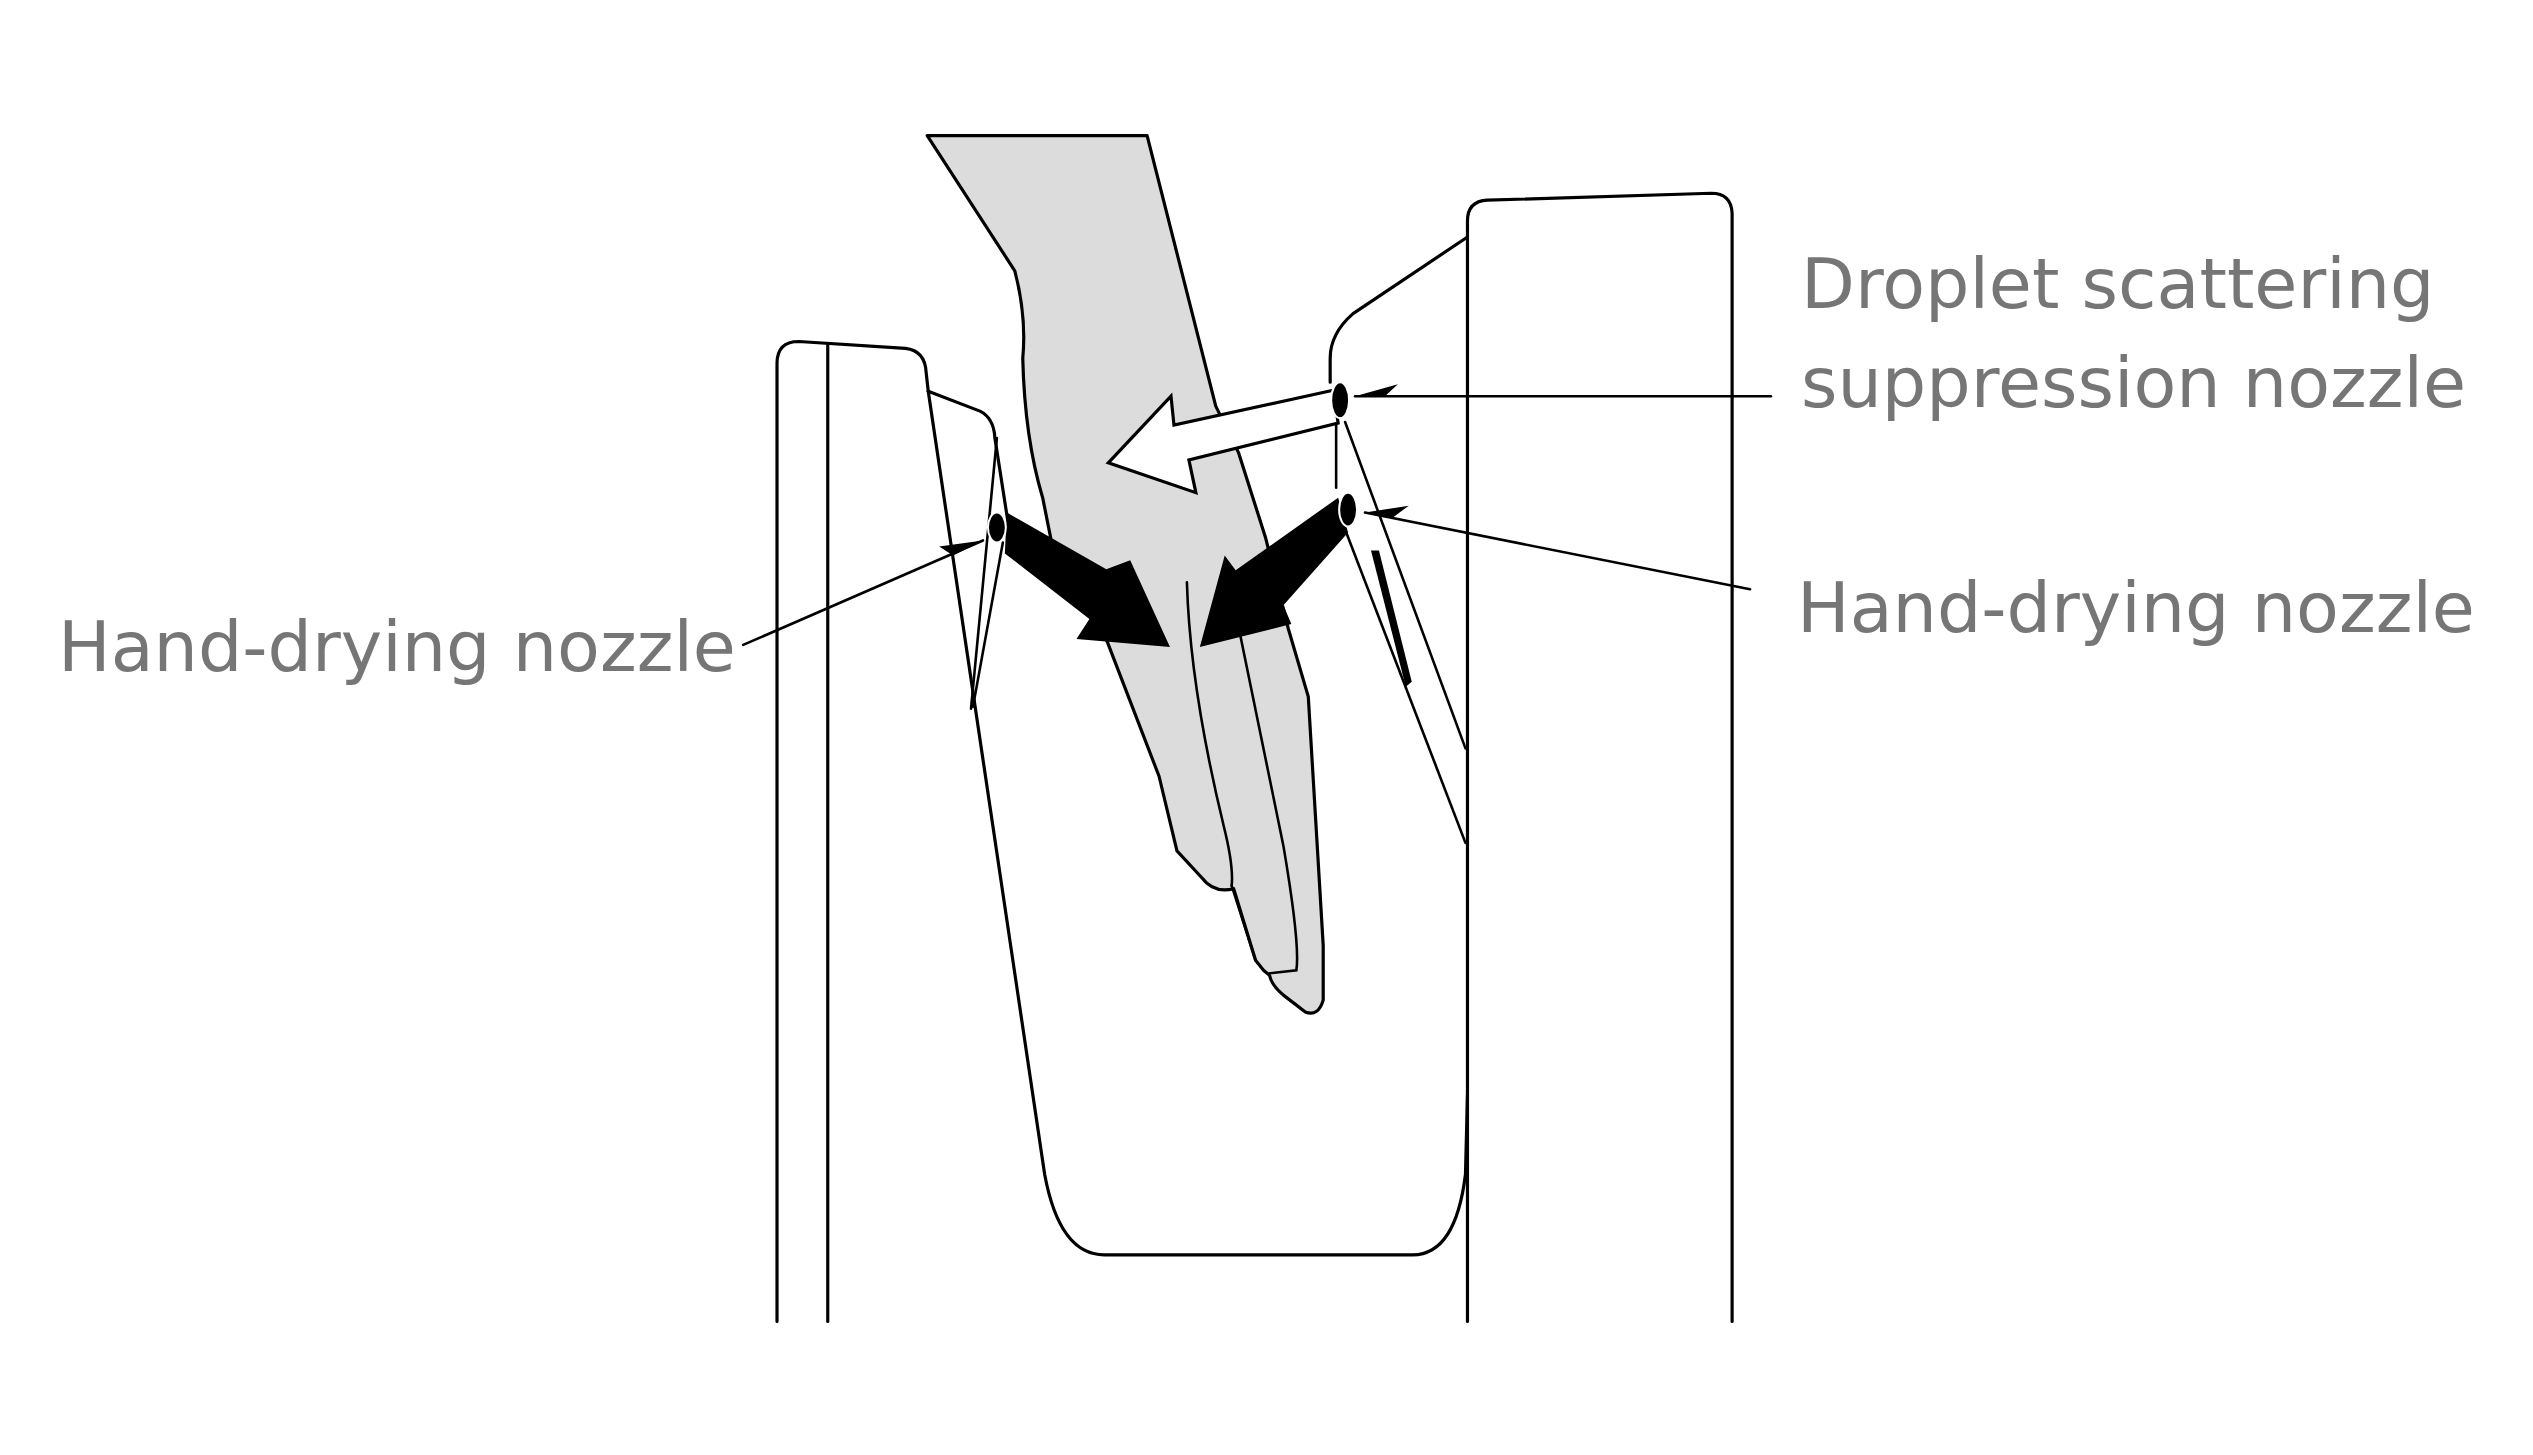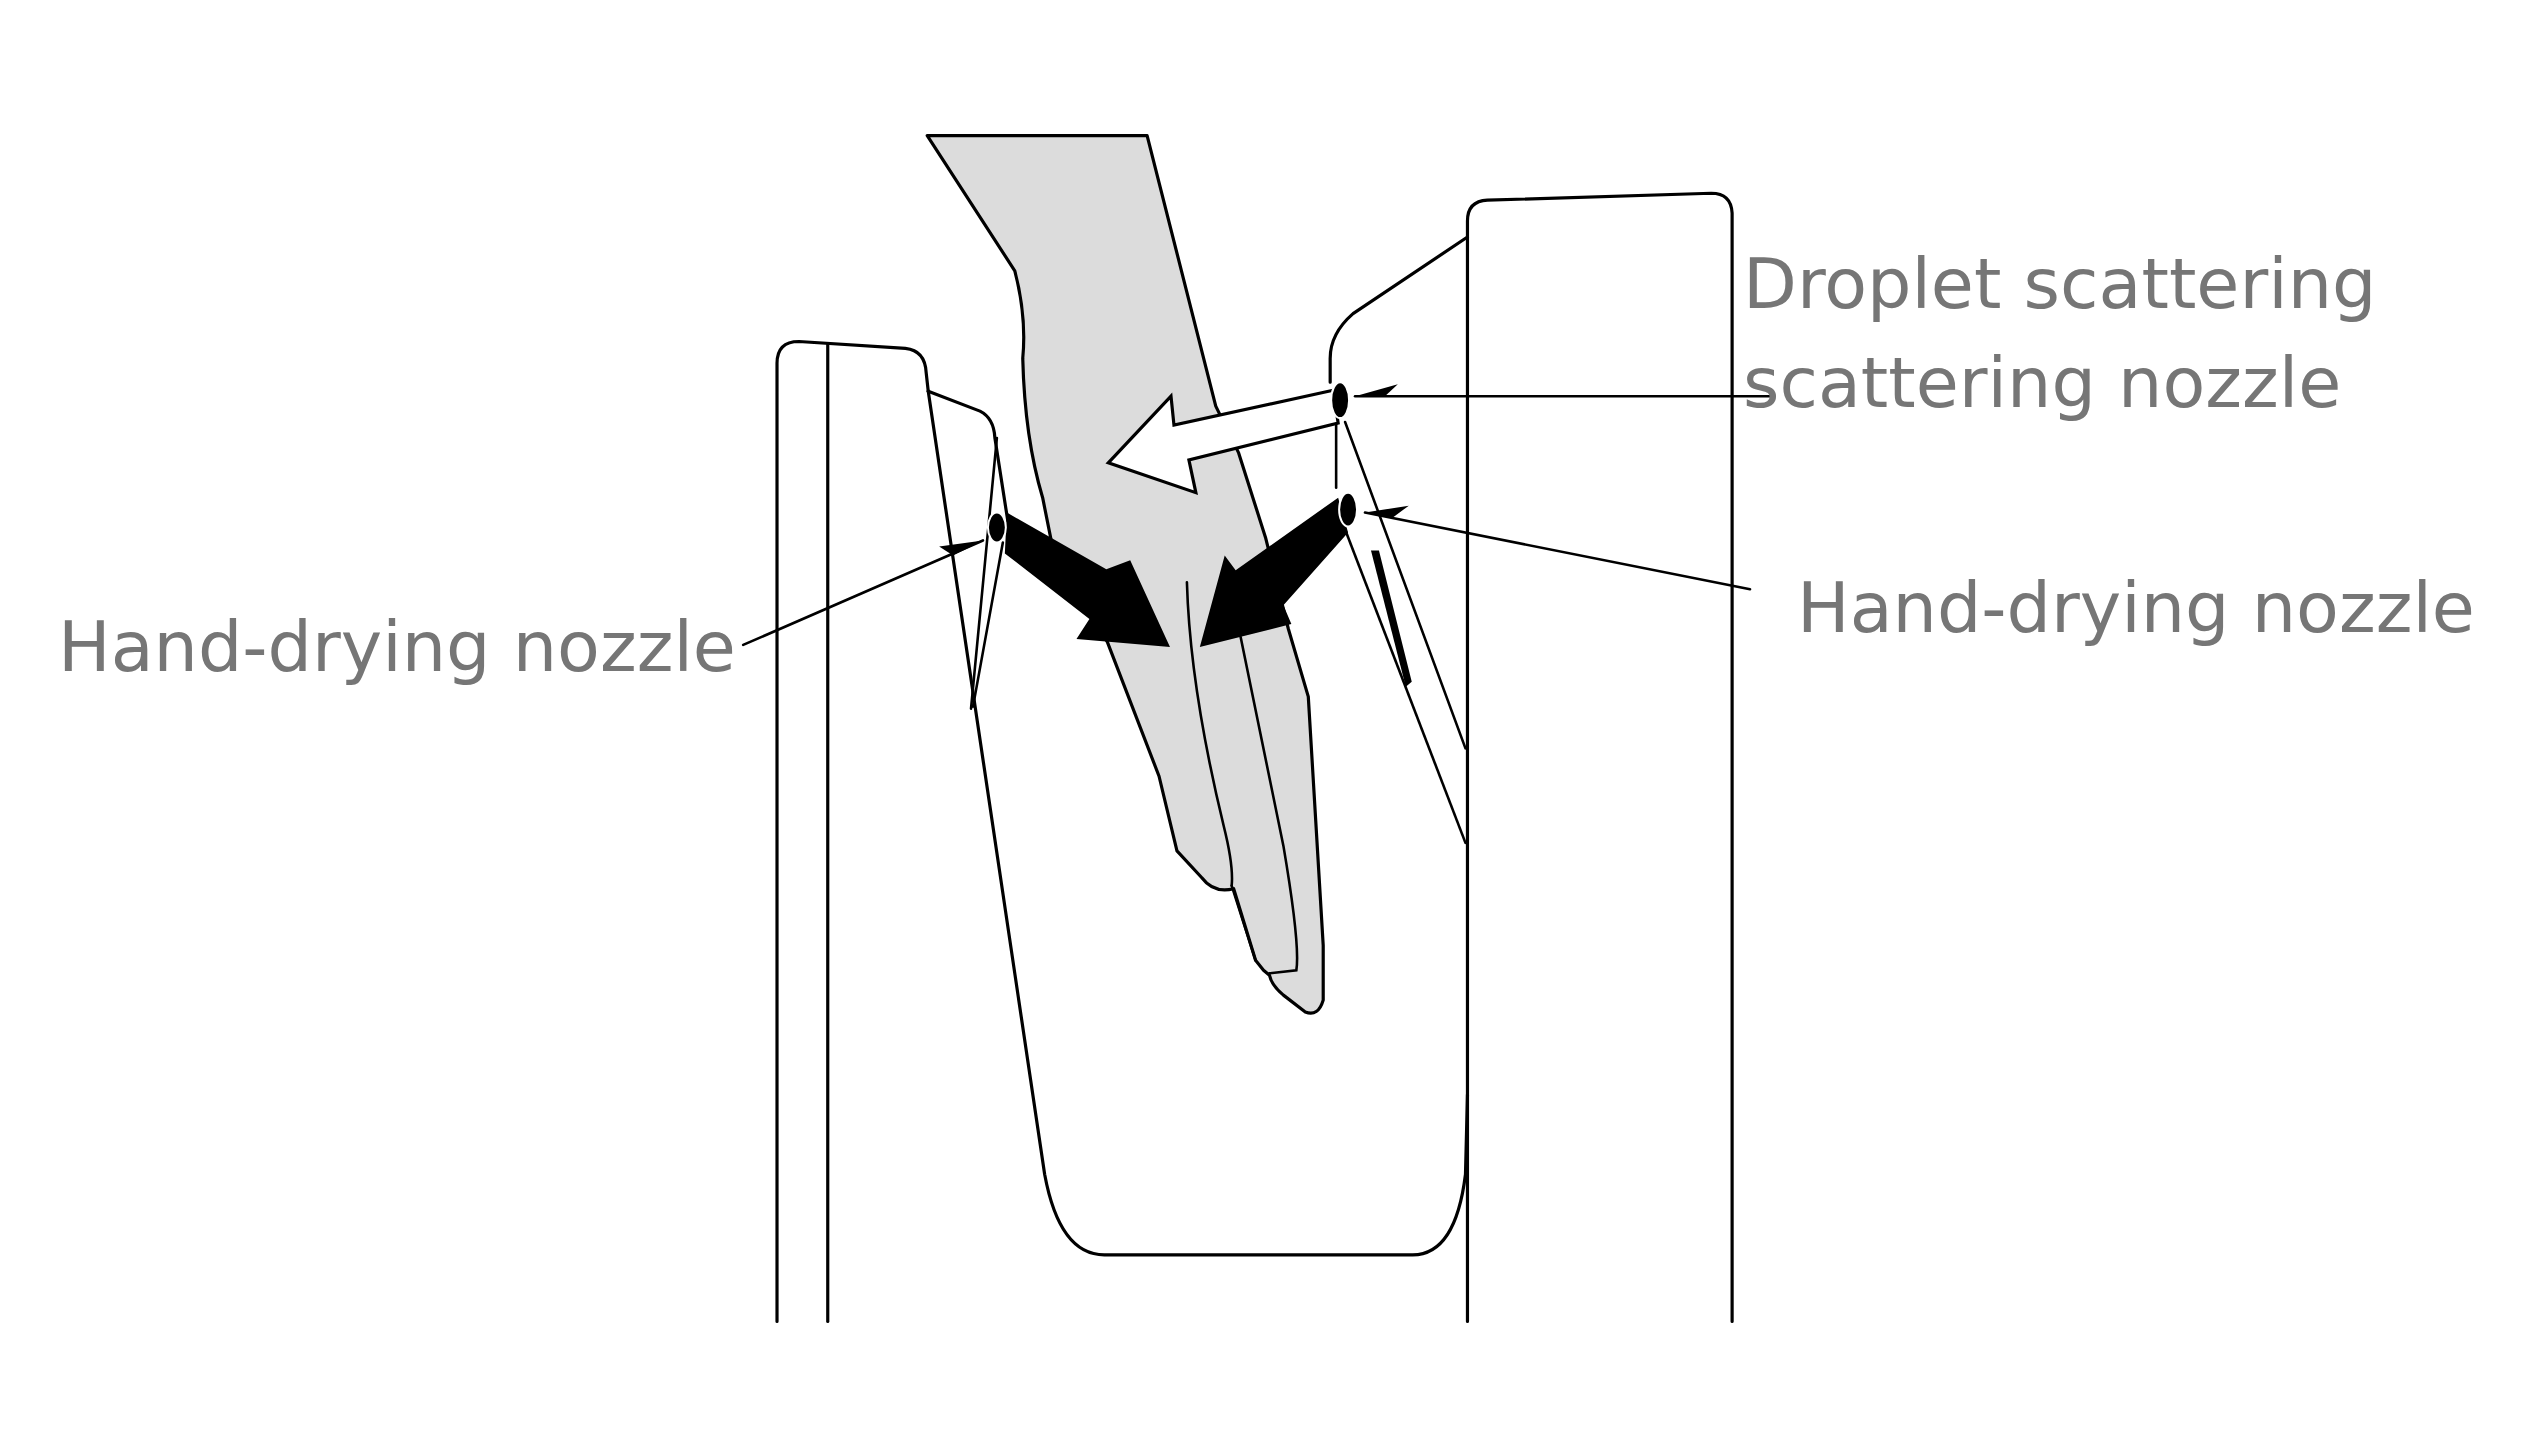--- a/index.html
+++ b/index.html
@@ -7,21 +7,21 @@
   #canvas { position: absolute; left: 0; top: 0; width: 2533px; height: 1456px; }
   .label {
     position: absolute;
     font-family: "DejaVu Sans", sans-serif;
     font-size: 70px;
     line-height: 99px;
     color: #767676;
     white-space: nowrap;
     letter-spacing: 0px;
   }
-  #label-droplet { left: 1743px; top: 235px; }
+  #label-droplet { left: 1801px; top: 235px; }
   #label-hand-right { left: 1797px; top: 559px; }
   #label-hand-left { left: 58px; top: 598px; }
   .stroke { fill: none; stroke: #000; stroke-width: 3.2; stroke-linejoin: round; stroke-linecap: round; }
   .thin { fill: none; stroke: #000; stroke-width: 2.6; stroke-linecap: round; }
 </style>
 </head>
 <body>
 
 <svg id="canvas" viewBox="0 0 2546 1463" xmlns="http://www.w3.org/2000/svg">
 
@@ -85,17 +85,17 @@
     <path d="M1372,515 L1416,508 L1400,520 Z" fill="#000"></path>
   </g>
   <g>
     <line class="thin" x1="747" y1="648" x2="988" y2="543"></line>
     <path d="M988,543 L944,549 L958,558 Z" fill="#000"></path>
   </g>
 </svg>
 
 <div id="label-droplet" class="label">
   <div>Droplet scattering</div>
-  <div>scattering nozzle</div>
+  <div>suppression nozzle</div>
 </div>
 <div id="label-hand-right" class="label">Hand-drying nozzle</div>
 <div id="label-hand-left" class="label">Hand-drying nozzle</div>
 
 
 </body></html>

